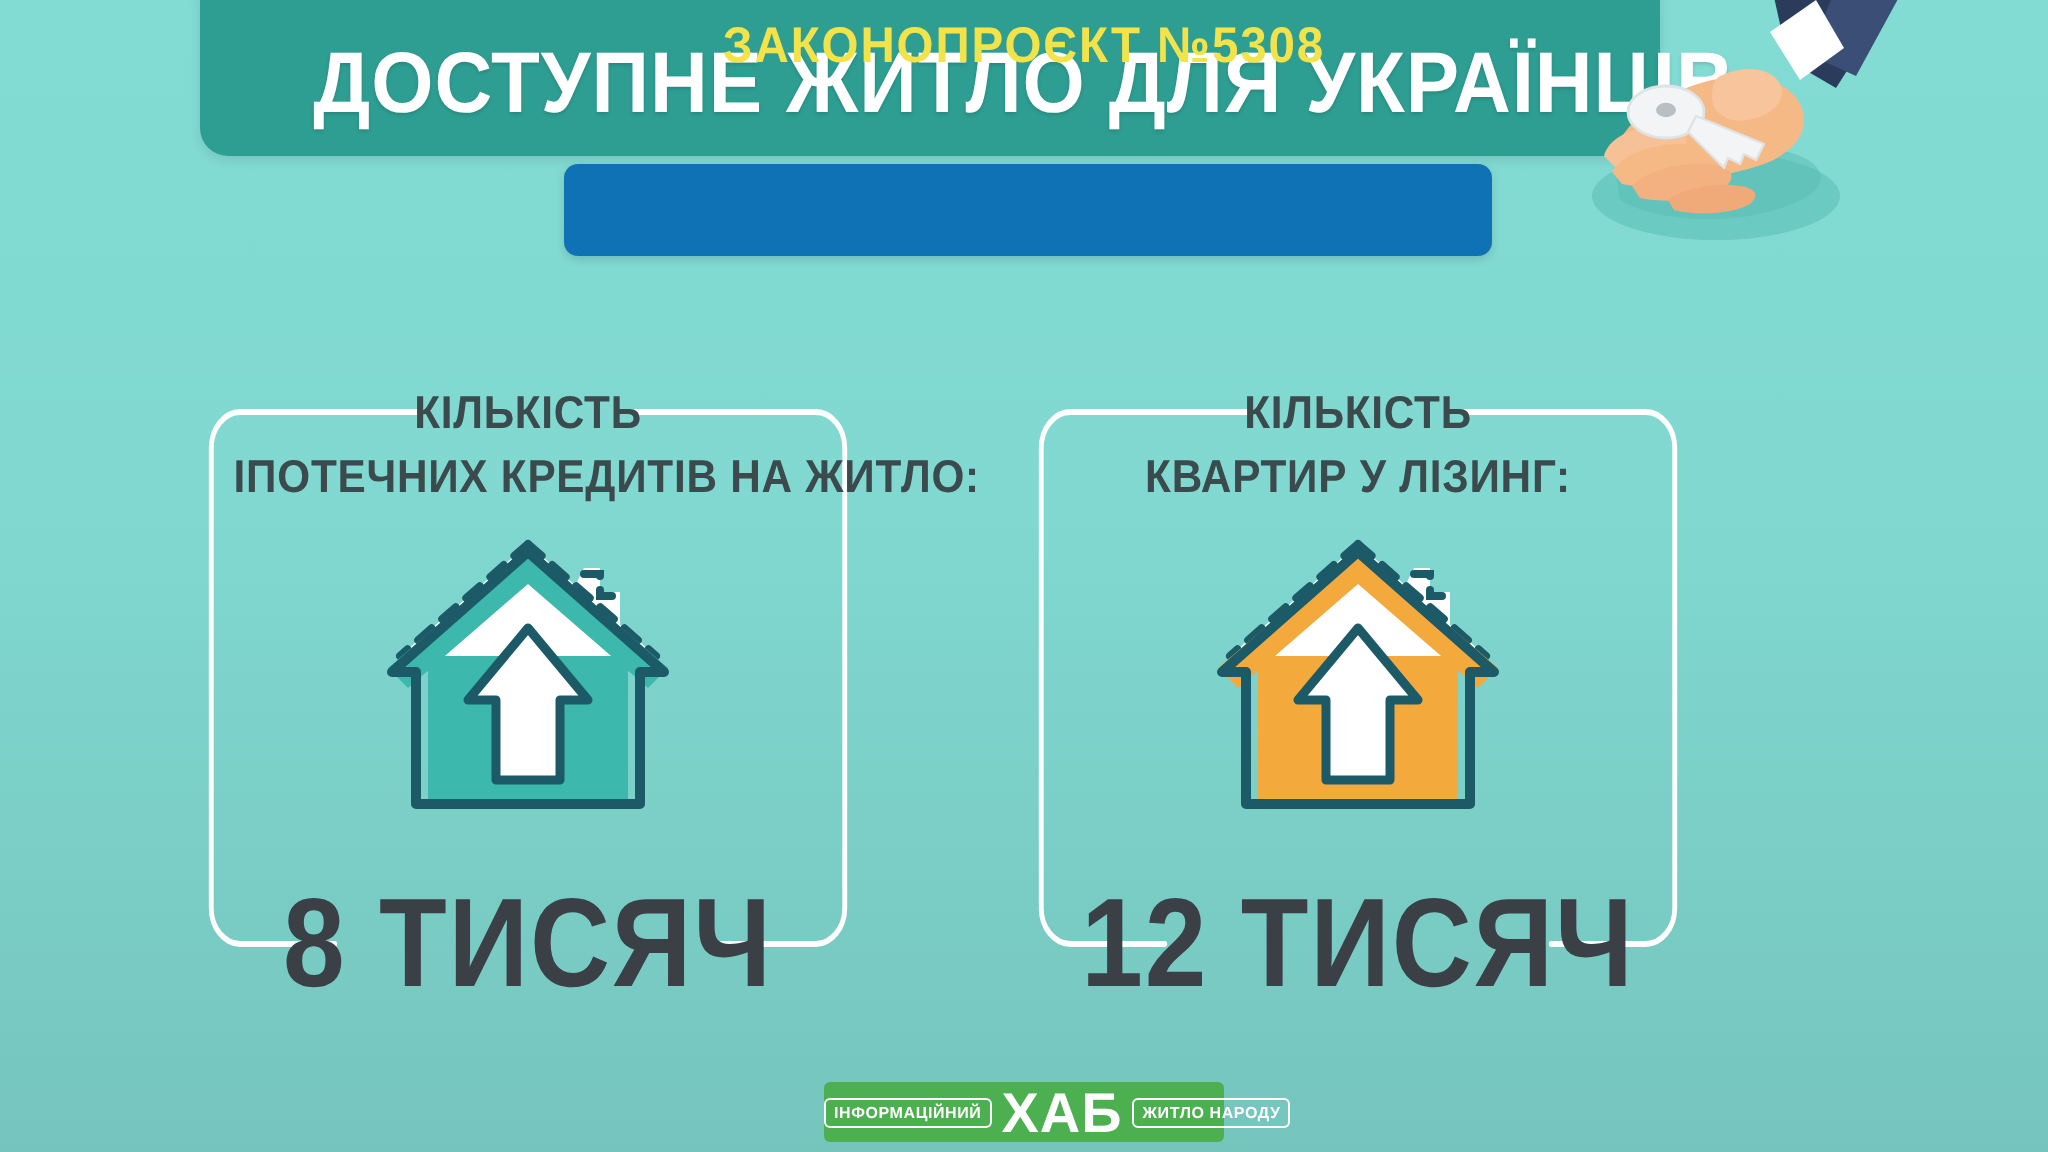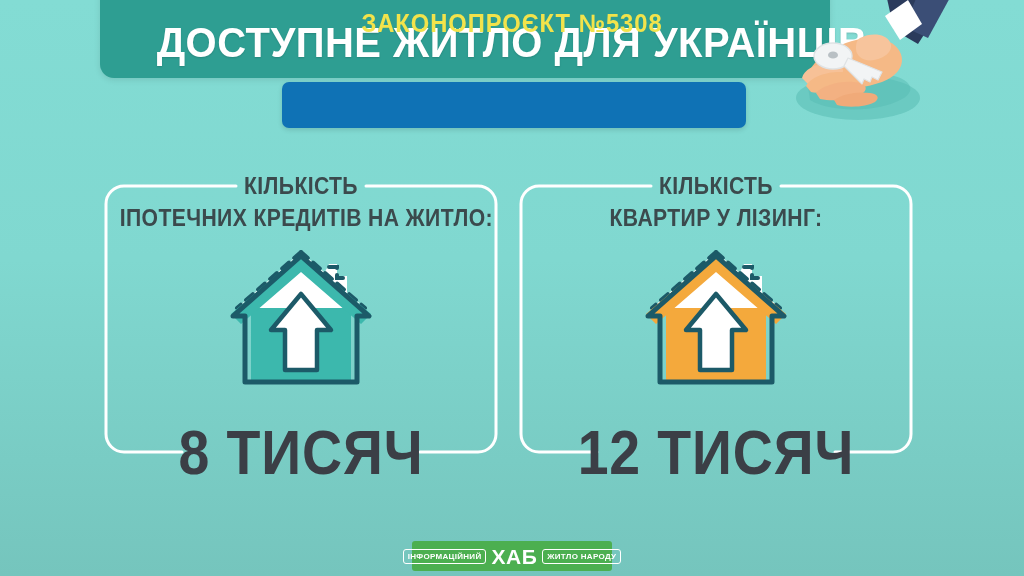--- a/index.html
+++ b/index.html
@@ -79,22 +79,22 @@
     position: absolute;
     left: 790px;
     top: -6px;
     width: 234px;
     height: 160px;
   }
 
   
   .card {
     position: absolute;
-    top: 184px;
-    width: 394px;
+    top: 204px;
+    width: 320px;
     height: 270px;
   }
   #card-left  { left: 104px; }
   #card-right { left: 519px; }
 
   .bracket {
     position: absolute;
     left: 0; top: 0;
     width: 100%;
     height: 100%;
@@ -146,38 +146,38 @@
   #footer-logo {
     position: absolute;
     left: 412px;
     top: 541px;
     width: 200px;
     height: 30px;
     background: #4caf50;
     border-radius: 3px;
     display: flex;
     align-items: center;
-    justify-content: center;
+    justify-content: flex-start;
     gap: 5px;
   }
   .logo-pill {
     border: 1.4px solid #ffffff;
     border-radius: 3px;
     color: #ffffff;
     font-size: 8px;
     font-weight: bold;
     letter-spacing: 0.3px;
     padding: 2px 4px;
     line-height: 9px;
     font-family: "Liberation Sans Narrow", "Liberation Sans", sans-serif;
     white-space: nowrap;
   }
   #logo-hab {
     color: #ffffff;
-    font-size: 21px;
+    font-size: 28px;
     font-weight: bold;
     letter-spacing: 0.5px;
     line-height: 21px;
     font-family: "Liberation Sans Narrow", "Liberation Sans", sans-serif;
   }
 </style>
 </head>
 <body>
 
 <div id="poster">

